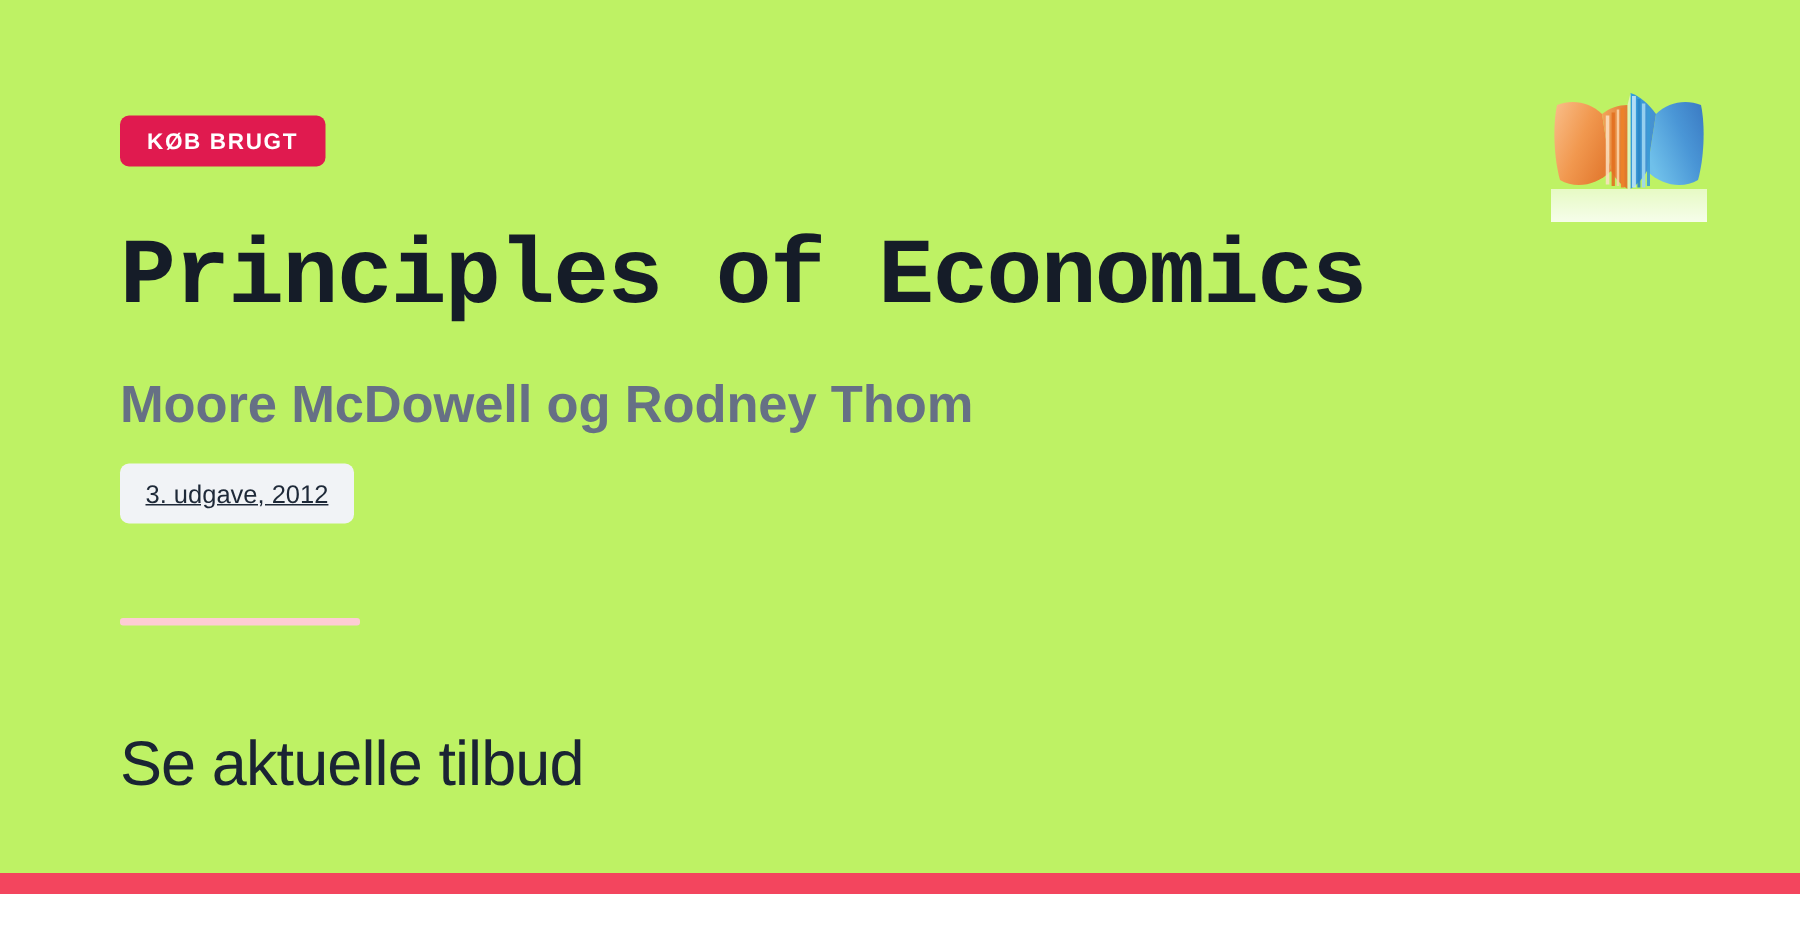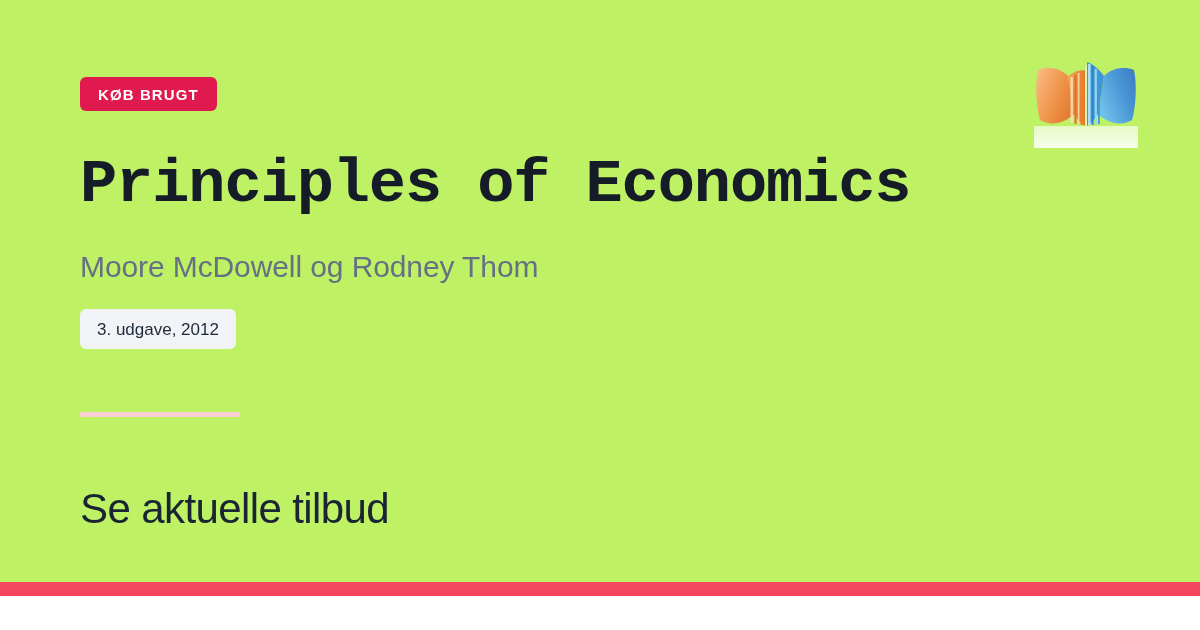--- a/index.html
+++ b/index.html
@@ -51,22 +51,22 @@
     line-height:1.06;
     white-space:nowrap;
     font-family:Liberation Mono, monospace;
   }
 
   
   .authors{
     position:absolute;
     left:80px;
     top:247px;
-    font-size:30px;
-    font-weight:normal;
+    font-size:35px;
+    font-weight:bold;
     color:#667085;
     letter-spacing:-0.1px;
     line-height:1.3;
     white-space:nowrap;
   }
 
   
   .edition-chip{
     position:absolute;
     left:80px;
@@ -74,20 +74,21 @@
     height:40px;
     display:inline-flex;
     align-items:center;
     padding:0 17px;
     border-radius:6px;
     background:#f1f3f6;
     color:#1e2938;
     font-size:17px;
     line-height:1;
     white-space:nowrap;
+    text-decoration:underline;
   }
 
   
   .divider{
     position:absolute;
     left:80px;
     top:412px;
     width:160px;
     height:5px;
     background:#fdcdd4;

